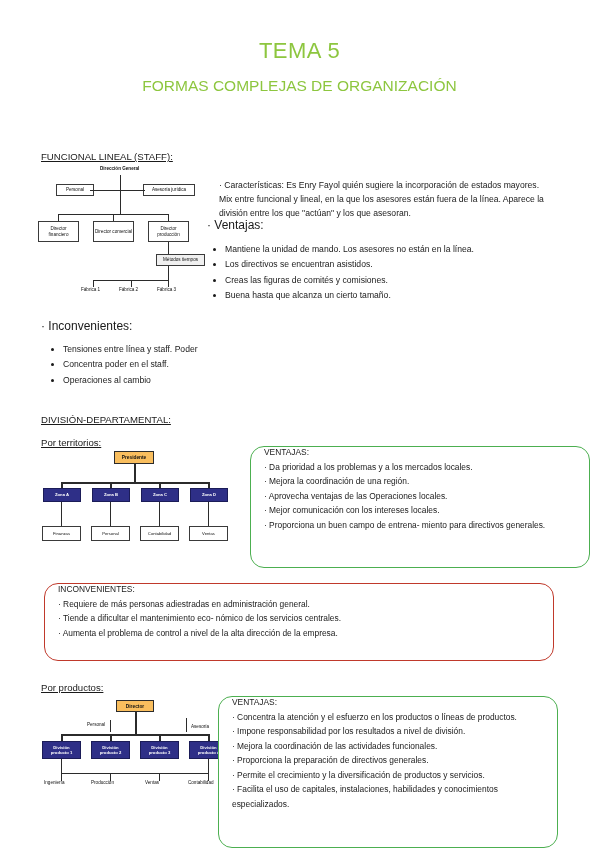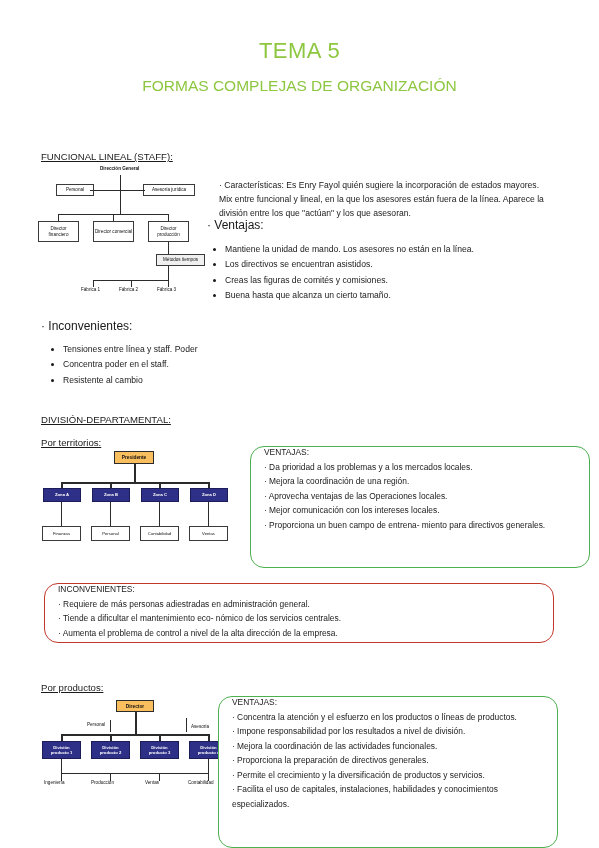--- a/index.html
+++ b/index.html
@@ -223,21 +223,21 @@
     </ul>
   </div>
 
   <div class="abs" style="left:41px; top:279px; width:350px;">
     <p class="lead">· Inconvenientes:</p>
   </div>
   <div class="abs" style="left:41px; top:300px; width:350px;">
     <ul class="bullets" style="padding-left:22px;">
       <li>Tensiones entre línea y staff. Poder</li>
       <li>Concentra poder en el staff.</li>
-      <li>Resistente al cambio</li>
+      <li>Operaciones al cambio</li>
     </ul>
   </div>
 
   <div class="abs" style="left:41px; top:371px;">
     <span class="section-heading">DIVISIÓN-DEPARTAMENTAL:</span>
   </div>
 
   <div class="abs" style="left:41px; top:394px;">
     <span class="section-heading">Por territorios:</span>
   </div>
@@ -269,21 +269,21 @@
 
   <div class="callout green" style="left:250px; top:408px; width:340px; height:122px;">
     <p class="c-title">VENTAJAS:</p>
     <p class="c-line">· Da prioridad a los problemas y a los mercados locales.</p>
     <p class="c-line">· Mejora la coordinación de una región.</p>
     <p class="c-line">· Aprovecha ventajas de las  Operaciones locales.</p>
     <p class="c-line">· Mejor comunicación con los intereses locales.</p>
     <p class="c-line">· Proporciona un buen campo de entrena- miento para directivos generales.</p>
   </div>
 
-  <div class="callout red" style="left:44px; top:545px; width:510px; height:60px;">
+  <div class="callout red" style="left:44px; top:545px; width:510px; height:78px;">
     <p class="c-title">INCONVENIENTES:</p>
     <p class="c-line">· Requiere de más personas adiestradas en administración general.</p>
     <p class="c-line">· Tiende a dificultar el mantenimiento eco- nómico de los servicios centrales.</p>
     <p class="c-line">· Aumenta el problema de control a nivel de la alta dirección de la empresa.</p>
   </div>
 
   <div class="abs" style="left:41px; top:639px;">
     <span class="section-heading">Por productos:</span>
   </div>
 

